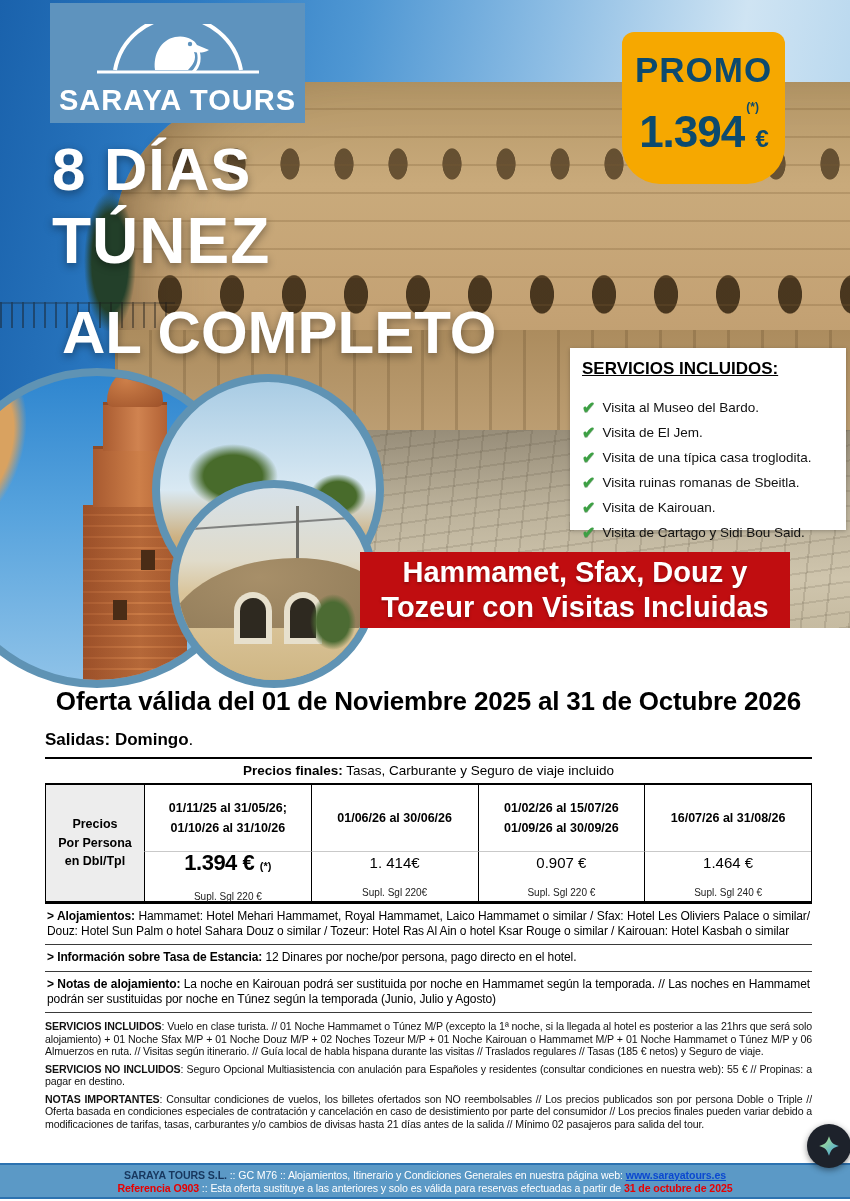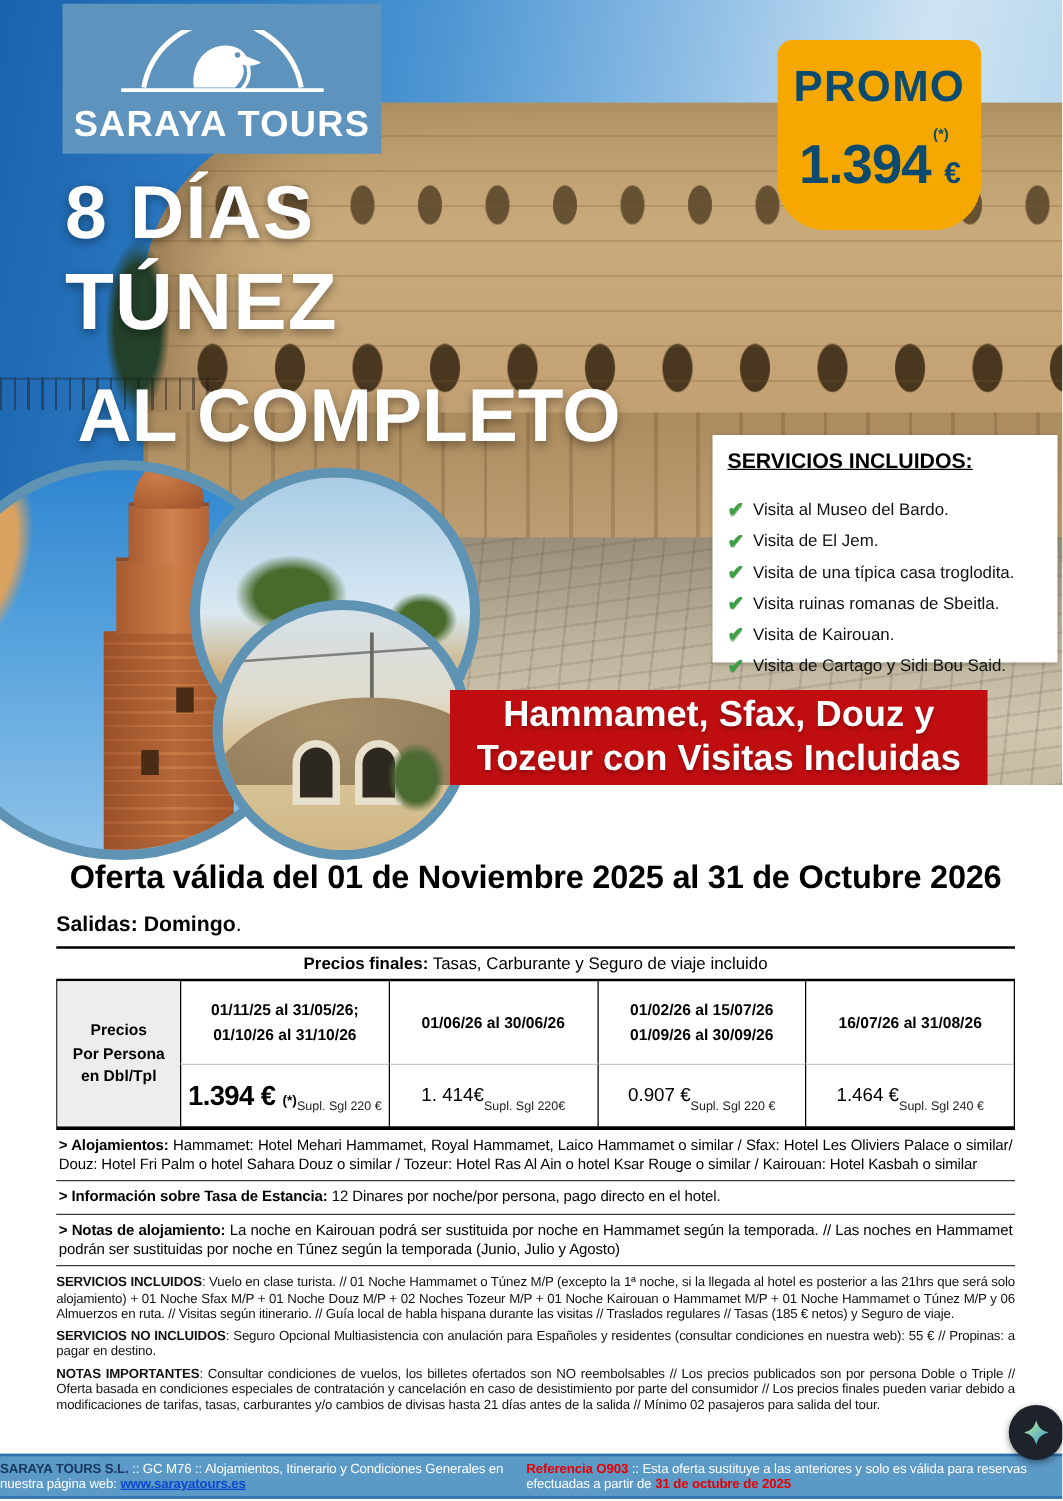--- a/index.html
+++ b/index.html
@@ -118,38 +118,38 @@
   .rule{margin-top:7px;height:0;border-top:2px solid #000;}
   .pf-caption{margin-top:4px;text-align:center;font-size:13.5px;}
   .pf-caption b{font-weight:bold;}
 
   .ptable{margin-top:5px;display:grid;grid-template-columns:98px repeat(4,1fr);grid-template-rows:66px 50px;
     border:1px solid #000;border-top-width:2px;border-bottom-width:3px;}
   .rowhead{grid-row:1 / 3;background:#ededed;display:flex;flex-direction:column;align-items:center;justify-content:center;
     font-size:12.5px;font-weight:bold;line-height:1.5;}
   .phead{border-left:1px solid #000;display:flex;flex-direction:column;align-items:center;justify-content:center;
     font-size:12.5px;font-weight:bold;text-align:center;line-height:1.6;}
-  .pcell{border-left:1px solid #000;border-top:1px solid #c9c9c9;display:flex;align-items:center;justify-content:center;}
+  .pcell{border-left:1px solid #000;border-top:1px solid #c9c9c9;display:flex;flex-direction:column;align-items:center;justify-content:center;}
   .price-big{font-size:22px;font-weight:bold;letter-spacing:-.5px;line-height:1.05;}
   .price-big .mark{font-size:11px;letter-spacing:0;}
   .price-md{font-size:15px;line-height:1.05;}
   .supl{font-size:10px;margin-top:17px;color:#222;}
 
   .note{border-bottom:1px solid #3a3a3a;padding:5px 2px 6px;font-size:12px;line-height:1.22;text-align:justify;letter-spacing:-.1px;}
   .note b{font-weight:bold;}
   .note:last-of-type{border-bottom:2px solid #8a8a8a;}
 
   .fine{margin-top:7px;}
   .fine p{margin:0 0 5px;font-size:10.6px;line-height:1.18;text-align:justify;letter-spacing:-.12px;color:#111;}
   .fine b{font-weight:bold;}
 
   
   .footer{position:absolute;left:0;bottom:2px;width:850px;height:32px;background:#5b99c6;
     border-top:2px solid #2c72b0;border-bottom:2px solid #2c72b0;
-    display:flex;flex-direction:row;align-items:center;justify-content:center;gap:1px;
+    display:flex;flex-direction:column;align-items:center;justify-content:center;gap:1px;
     font-size:10.6px;color:#fff;letter-spacing:-.1px;}
   .footer .navy{color:#17375e;font-weight:bold;}
   .footer a{color:#0b48d0;font-weight:bold;text-decoration:underline;cursor:pointer;}
   .footer .red{color:#e80000;font-weight:bold;}
 
   
   .widget{position:absolute;left:807px;top:1124px;width:44px;height:44px;border-radius:50%;
     background:#1d222b;z-index:9;display:flex;align-items:center;justify-content:center;
     box-shadow:0 2px 6px rgba(0,0,0,.45);cursor:pointer;}
 </style>
@@ -291,21 +291,21 @@
       <div class="pcell">
         <div class="price-md">0.907 €</div>
         <div class="supl">Supl. Sgl 220 €</div>
       </div>
       <div class="pcell">
         <div class="price-md">1.464 €</div>
         <div class="supl">Supl. Sgl 240 €</div>
       </div>
     </div>
 
-    <div class="note"><b>&gt; Alojamientos:</b><span> Hammamet: Hotel Mehari Hammamet, Royal Hammamet, Laico Hammamet o similar / Sfax: Hotel Les Oliviers Palace o similar/ Douz: Hotel Fri Palm o hotel Sahara Douz o similar / Tozeur: Hotel Ras Al Ain o hotel Ksar Rouge o similar / Kairouan: Hotel Kasbah o similar</span></div>
+    <div class="note"><b>&gt; Alojamientos:</b><span> Hammamet: Hotel Mehari Hammamet, Royal Hammamet, Laico Hammamet o similar / Sfax: Hotel Les Oliviers Palace o similar/ Douz: Hotel Sun Palm o hotel Sahara Douz o similar / Tozeur: Hotel Ras Al Ain o hotel Ksar Rouge o similar / Kairouan: Hotel Kasbah o similar</span></div>
     <div class="note"><b>&gt; Información sobre Tasa de Estancia:</b><span> 12 Dinares por noche/por persona, pago directo en el hotel.</span></div>
     <div class="note"><b>&gt; Notas de alojamiento:</b><span> La noche en Kairouan podrá ser sustituida por noche en Hammamet según la temporada. // Las noches en Hammamet podrán ser sustituidas por noche en Túnez según la temporada (Junio, Julio y Agosto)</span></div>
 
     <div class="fine">
       <p><b>SERVICIOS INCLUIDOS</b><span>: Vuelo en clase turista. // 01 Noche Hammamet o Túnez M/P (excepto la 1ª noche, si la llegada al hotel es posterior a las 21hrs que será solo alojamiento) + 01 Noche Sfax M/P + 01 Noche Douz M/P + 02 Noches Tozeur M/P + 01 Noche Kairouan o Hammamet M/P + 01 Noche Hammamet o Túnez M/P y 06 Almuerzos en ruta. // Visitas según itinerario. // Guía local de habla hispana durante las visitas // Traslados regulares // Tasas (185 € netos) y Seguro de viaje.</span></p>
       <p><b>SERVICIOS NO INCLUIDOS</b><span>: Seguro Opcional Multiasistencia con anulación para Españoles y residentes (consultar condiciones en nuestra web): 55 € // Propinas: a pagar en destino.</span></p>
       <p><b>NOTAS IMPORTANTES</b><span>: Consultar condiciones de vuelos, los billetes ofertados son NO reembolsables // Los precios publicados son por persona Doble o Triple // Oferta basada en condiciones especiales de contratación y cancelación en caso de desistimiento por parte del consumidor // Los precios finales pueden variar debido a modificaciones de tarifas, tasas, carburantes y/o cambios de divisas hasta 21 días antes de la salida // Mínimo 02 pasajeros para salida del tour.</span></p>
     </div>
   </div>
 

